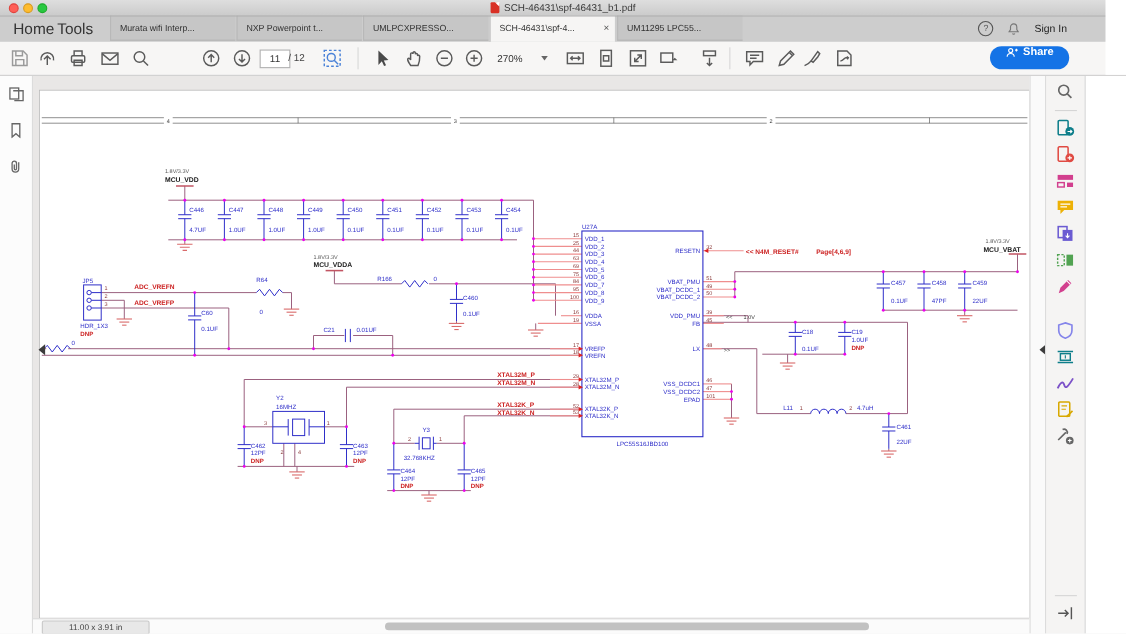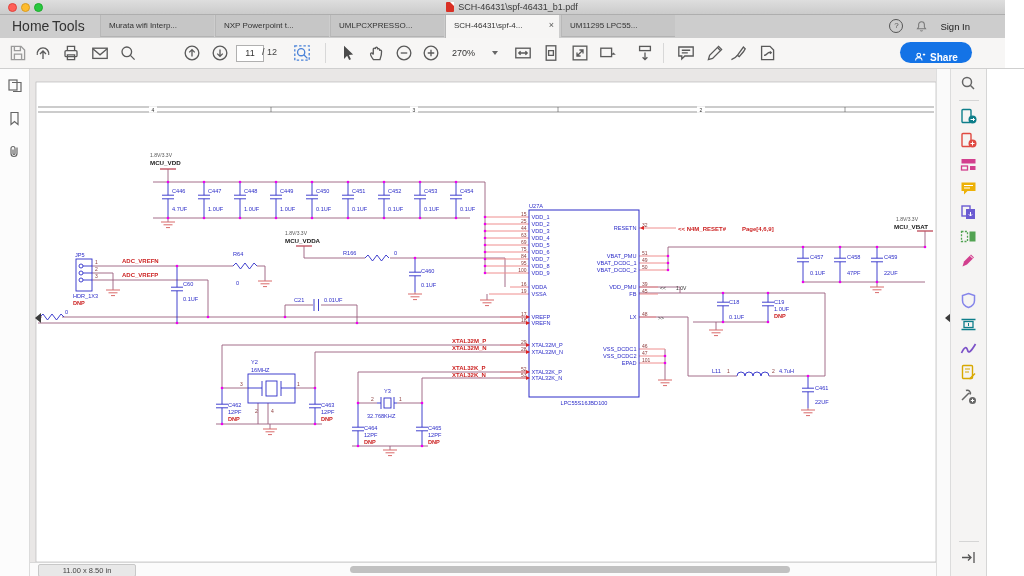--- a/index.html
+++ b/index.html
@@ -34,21 +34,21 @@
     border-bottom:1px solid #cfcfcf;z-index:8;}
   .tbi{position:absolute;top:6px;width:18px;height:18px;}
   .tbi svg{width:100%;height:100%;stroke:#5a5a5a;fill:none;stroke-width:1.1;}
   .vsep{position:absolute;top:5px;width:1px;height:20px;background:#d8d8d8;}
   .pagebox{position:absolute;left:236px;top:7px;width:26px;height:15px;border:1px solid #b0b0b0;
     background:#fff;font-size:9px;color:#333;text-align:center;line-height:15px;}
   .pagetotal{position:absolute;left:262px;top:9px;font-size:9px;color:#444;}
   .zoomtext{position:absolute;left:452px;top:10px;font-size:9px;color:#333;}
   .zoomcaret{position:absolute;left:492px;top:13px;width:0;height:0;border:3px solid transparent;border-top:4px solid #666;}
   .sharebtn{position:absolute;left:900px;top:4px;width:72px;height:21px;border-radius:11px;background:#1473e6;
-    display:flex;align-items:flex-end;justify-content:center;gap:4px;color:#fff;font-size:10px;font-weight:bold;}
+    display:flex;align-items:flex-start;justify-content:center;gap:4px;color:#fff;font-size:10px;font-weight:bold;}
   .sharebtn svg{width:12px;height:12px;stroke:#fff;fill:none;stroke-width:1.3;}
   
   .main{position:absolute;left:0;top:68px;width:100%;height:508px;background:#e9e7e6;}
   .leftstrip{position:absolute;left:0;top:0;width:30px;height:508px;background:#fcfcfc;border-right:1px solid #dcdcdc;box-sizing:border-box;}
   .lsicon{width:15px;height:15px;margin:0 auto;display:block;}
   .lsicon svg{width:100%;height:100%;stroke:#666;fill:none;stroke-width:1.2;}
   .lsicon.i1{margin-top:10px;} .lsicon.i2,.lsicon.i3{margin-top:18px;}
   .docarea{position:absolute;left:30px;top:0;width:906px;height:494px;}
   .collapseL{position:absolute;left:0;top:245px;width:0;height:0;border:5px solid transparent;border-right:6px solid #3c3c3c;}
   .hscroll{position:absolute;left:30px;top:494px;width:906px;height:14px;background:#fbfbfb;border-top:1px solid #d8d8d8;box-sizing:border-box;}
@@ -697,21 +697,21 @@
           <text x="772" y="373" class="t-pin">2</text>
           <text x="779" y="373" class="t-val">4.7uH</text>
           <text x="815" y="390" class="t-ref">C461</text>
           <text x="815" y="404" class="t-val">22UF</text>
         </g>
       </svg>
     <div class="collapseL"></div>
   </div>
 
   <div class="hscroll">
-    <span class="sizechip">11.00 x 8.50 in</span>
+    <span class="sizechip">11.00 x 3.91 in</span>
     <span class="hthumb"></span>
   </div>
 
   <div class="vscroll">
     <div class="collapseR"></div>
   </div>
 
   <div class="rightbar">
     <span class="rbi"><svg viewBox="0 0 17 17" style="stroke:#666;fill:none;stroke-width:1.5">
           <circle cx="7" cy="7" r="4.5"></circle>

